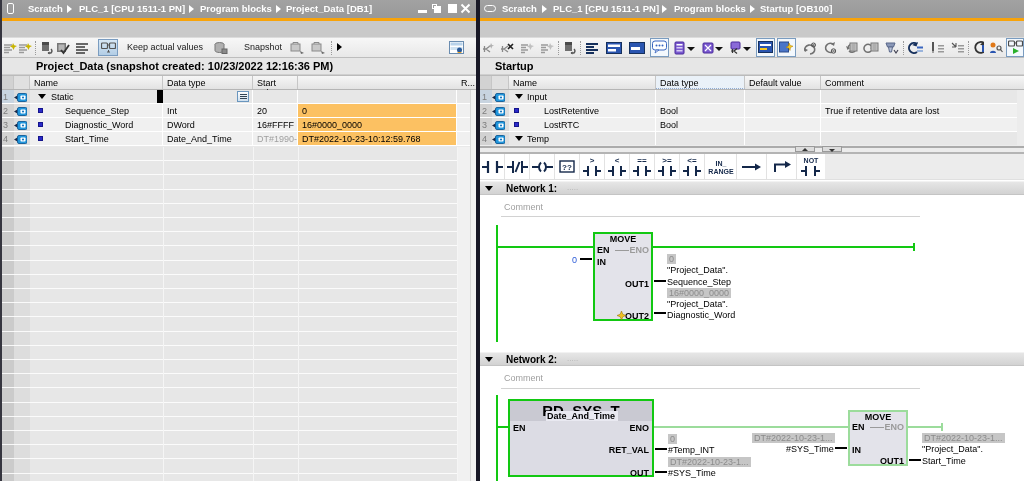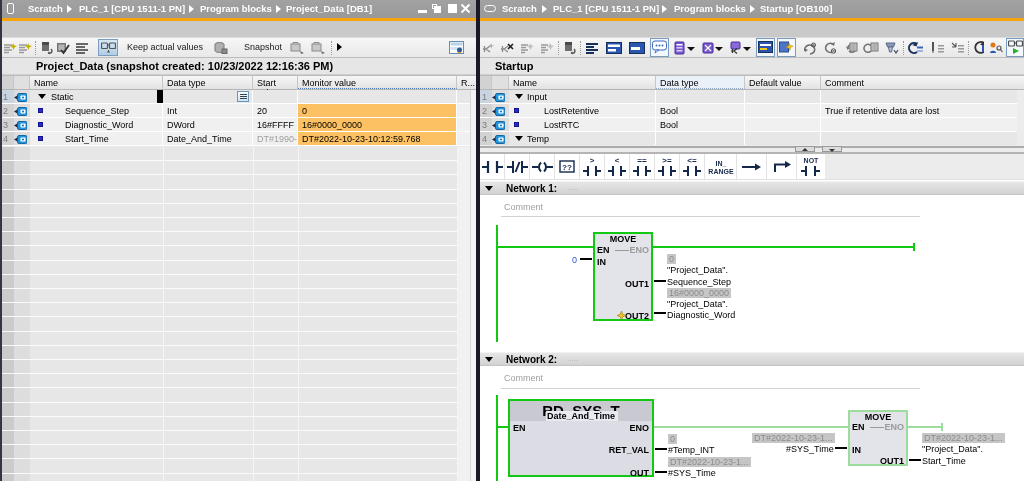--- a/index.html
+++ b/index.html
@@ -139,21 +139,20 @@
   </div>
   <div class="heading" style="left:0;width:476px">
         <span style="position:absolute;left:36px;top:2px">Project_Data (snapshot created: 10/23/2022 12:16:36 PM)</span>
       </div>
   <div class="thead" style="left:0;width:476px">
     <div class="hc" style="left:0;width:14px;background:#d2d2d2"></div>
     <div class="hc" style="left:14px;width:16px;background:#e0e0e0"></div>
     <div class="hc" style="left:30px;width:133px">Name</div>
     <div class="hc" style="left:163px;width:90px">Data type</div>
     <div class="hc" style="left:253px;width:45px">Start val..</div>
-    <div class="hc" style="left:298px;width:159px;border-bottom:1px dotted #4a78c8">Monitor value</div>
     <div class="hc" style="left:457px;width:19px;border-right:none">R...</div>
   </div>
 
   <div class="row" style="left:0;top:90px;width:476px;background:#e7e7e7;border-bottom:1px solid #fff">
     <div class="cell gut1" style="left:0;width:14px;background:#c8d4e0;padding-left:3px">1</div>
     <div class="cell gut2" style="left:14px;width:16px">
           <svg width="13" height="9" style="margin-top:1px">
             <path d="M0 4.5L4.5 1.8v5.4z" fill="#1a2a4a"></path>
             <rect x="3.5" y="0.5" width="9.5" height="8" rx="1.5" fill="#2196dc" stroke="#0e5a96" stroke-width="0.9"></rect>
             <rect x="6.5" y="2.5" width="5" height="4" rx="0.8" fill="#fff"></rect>

